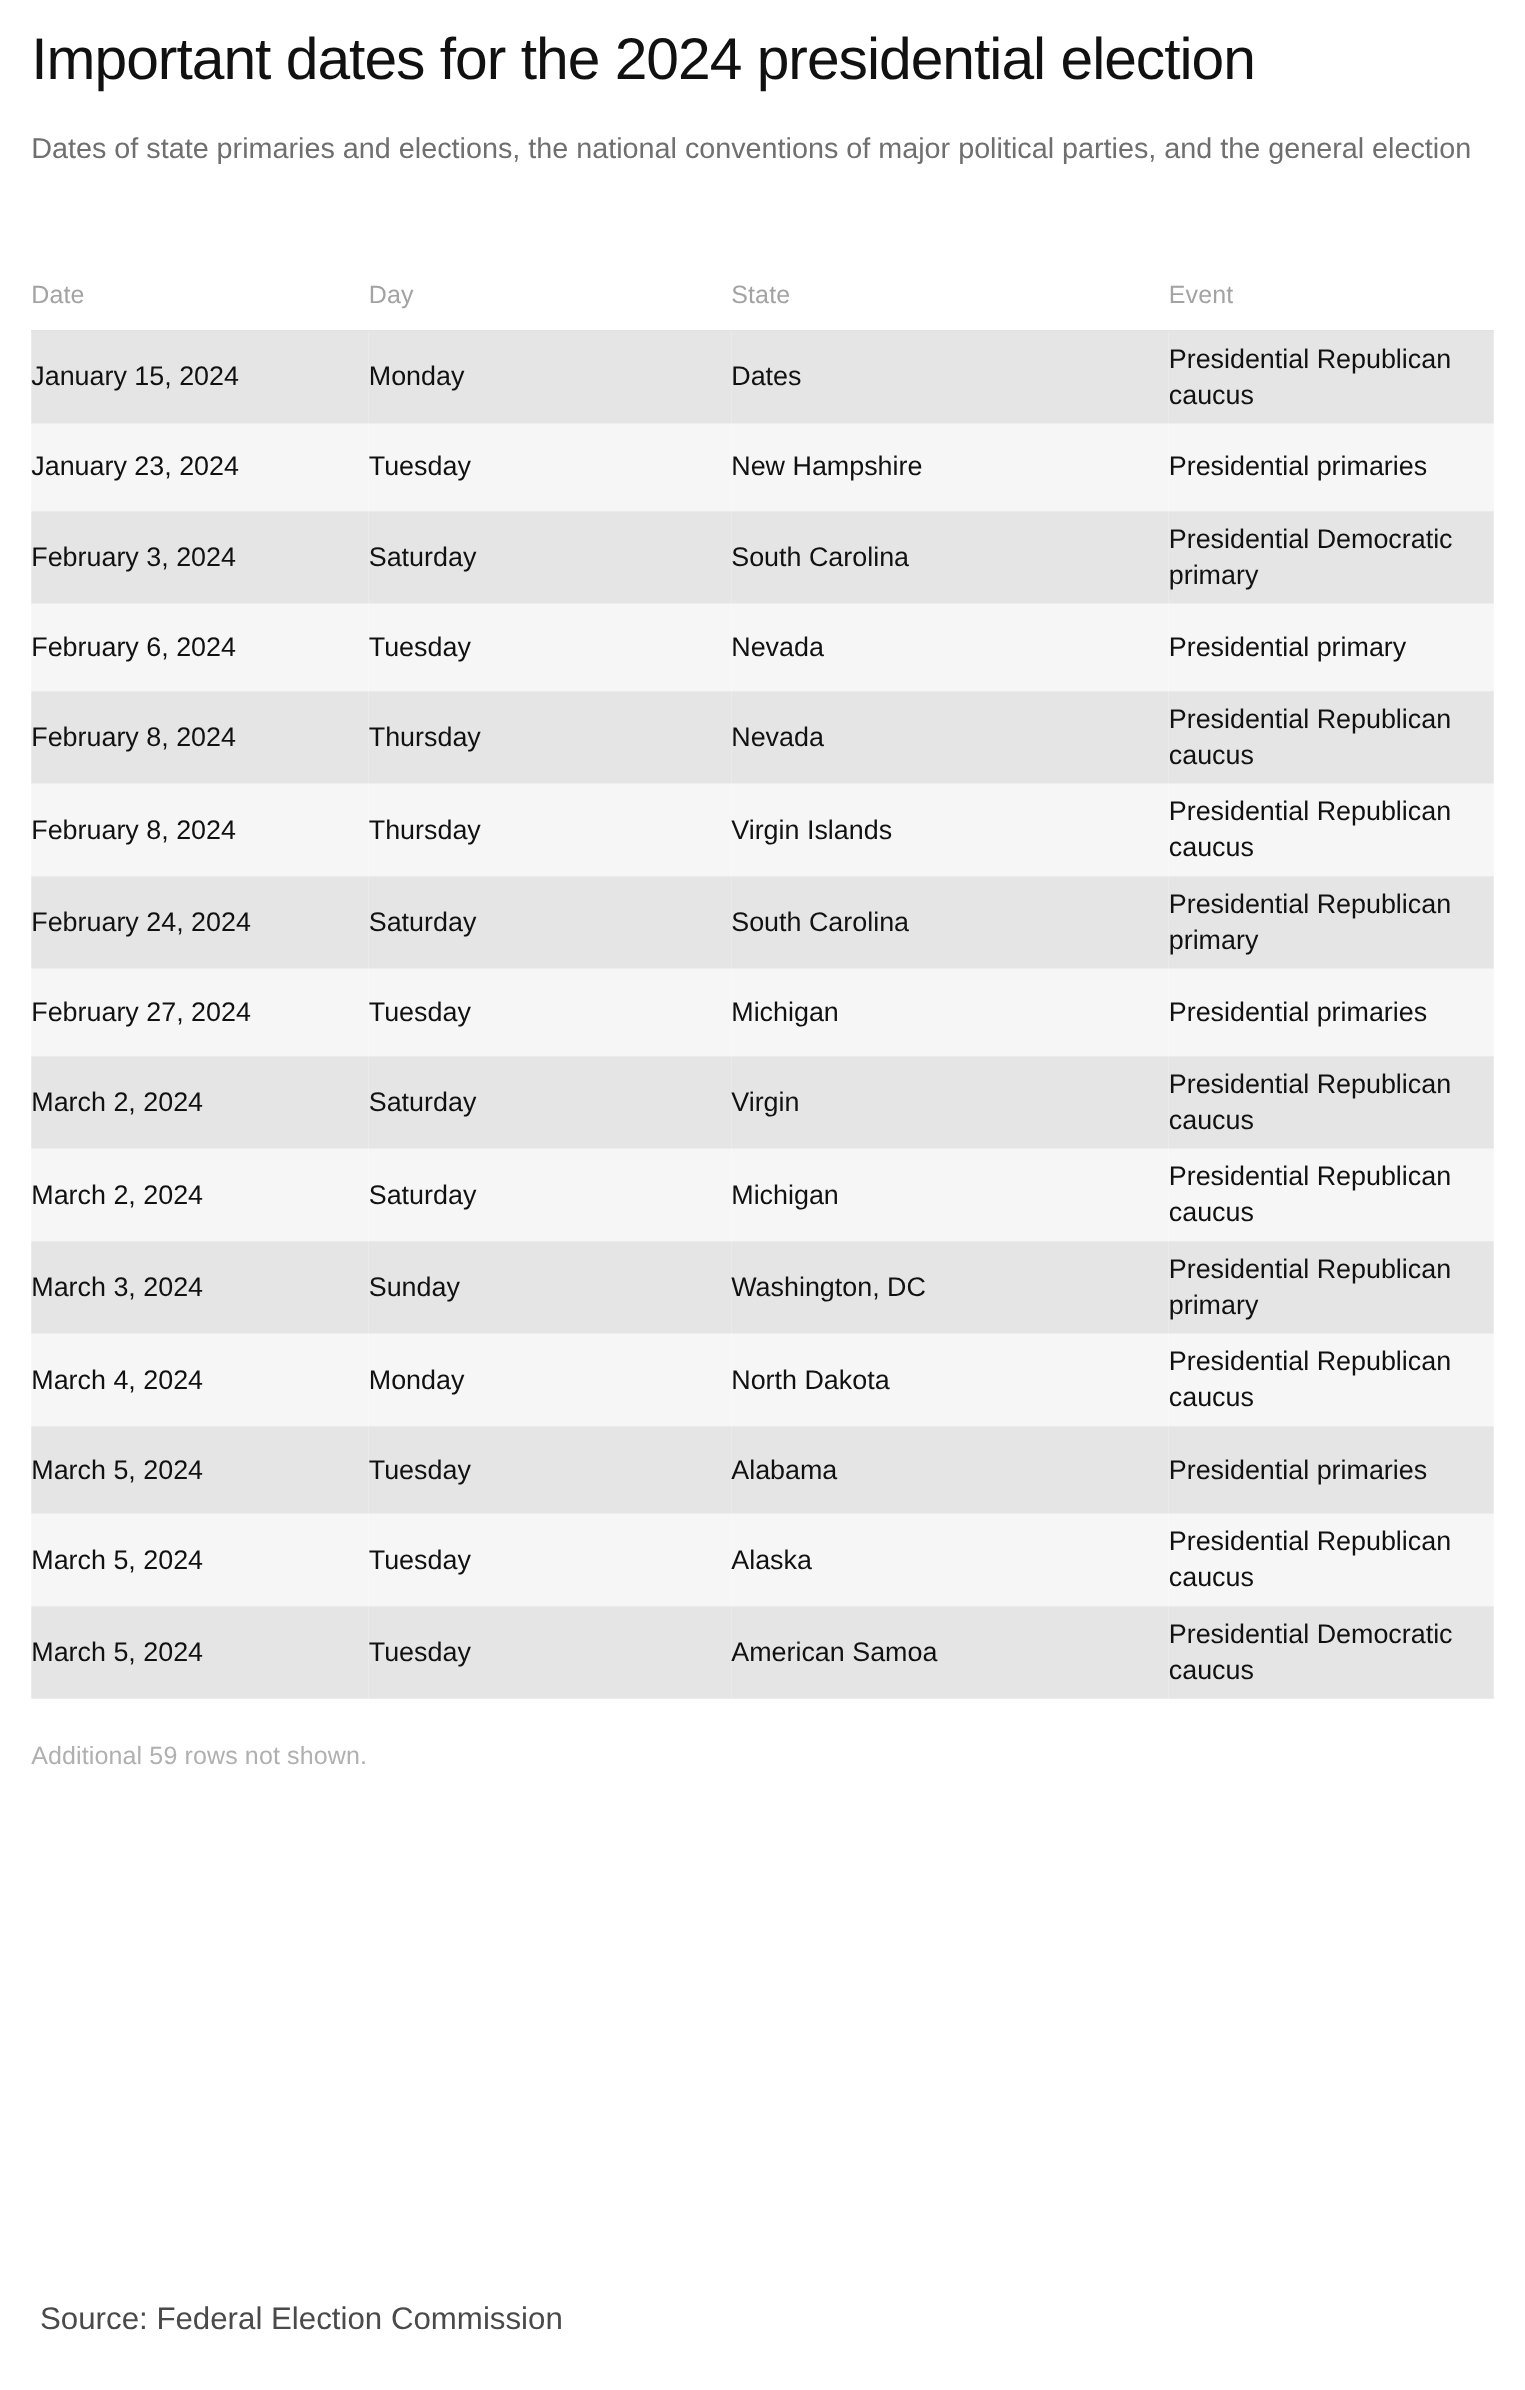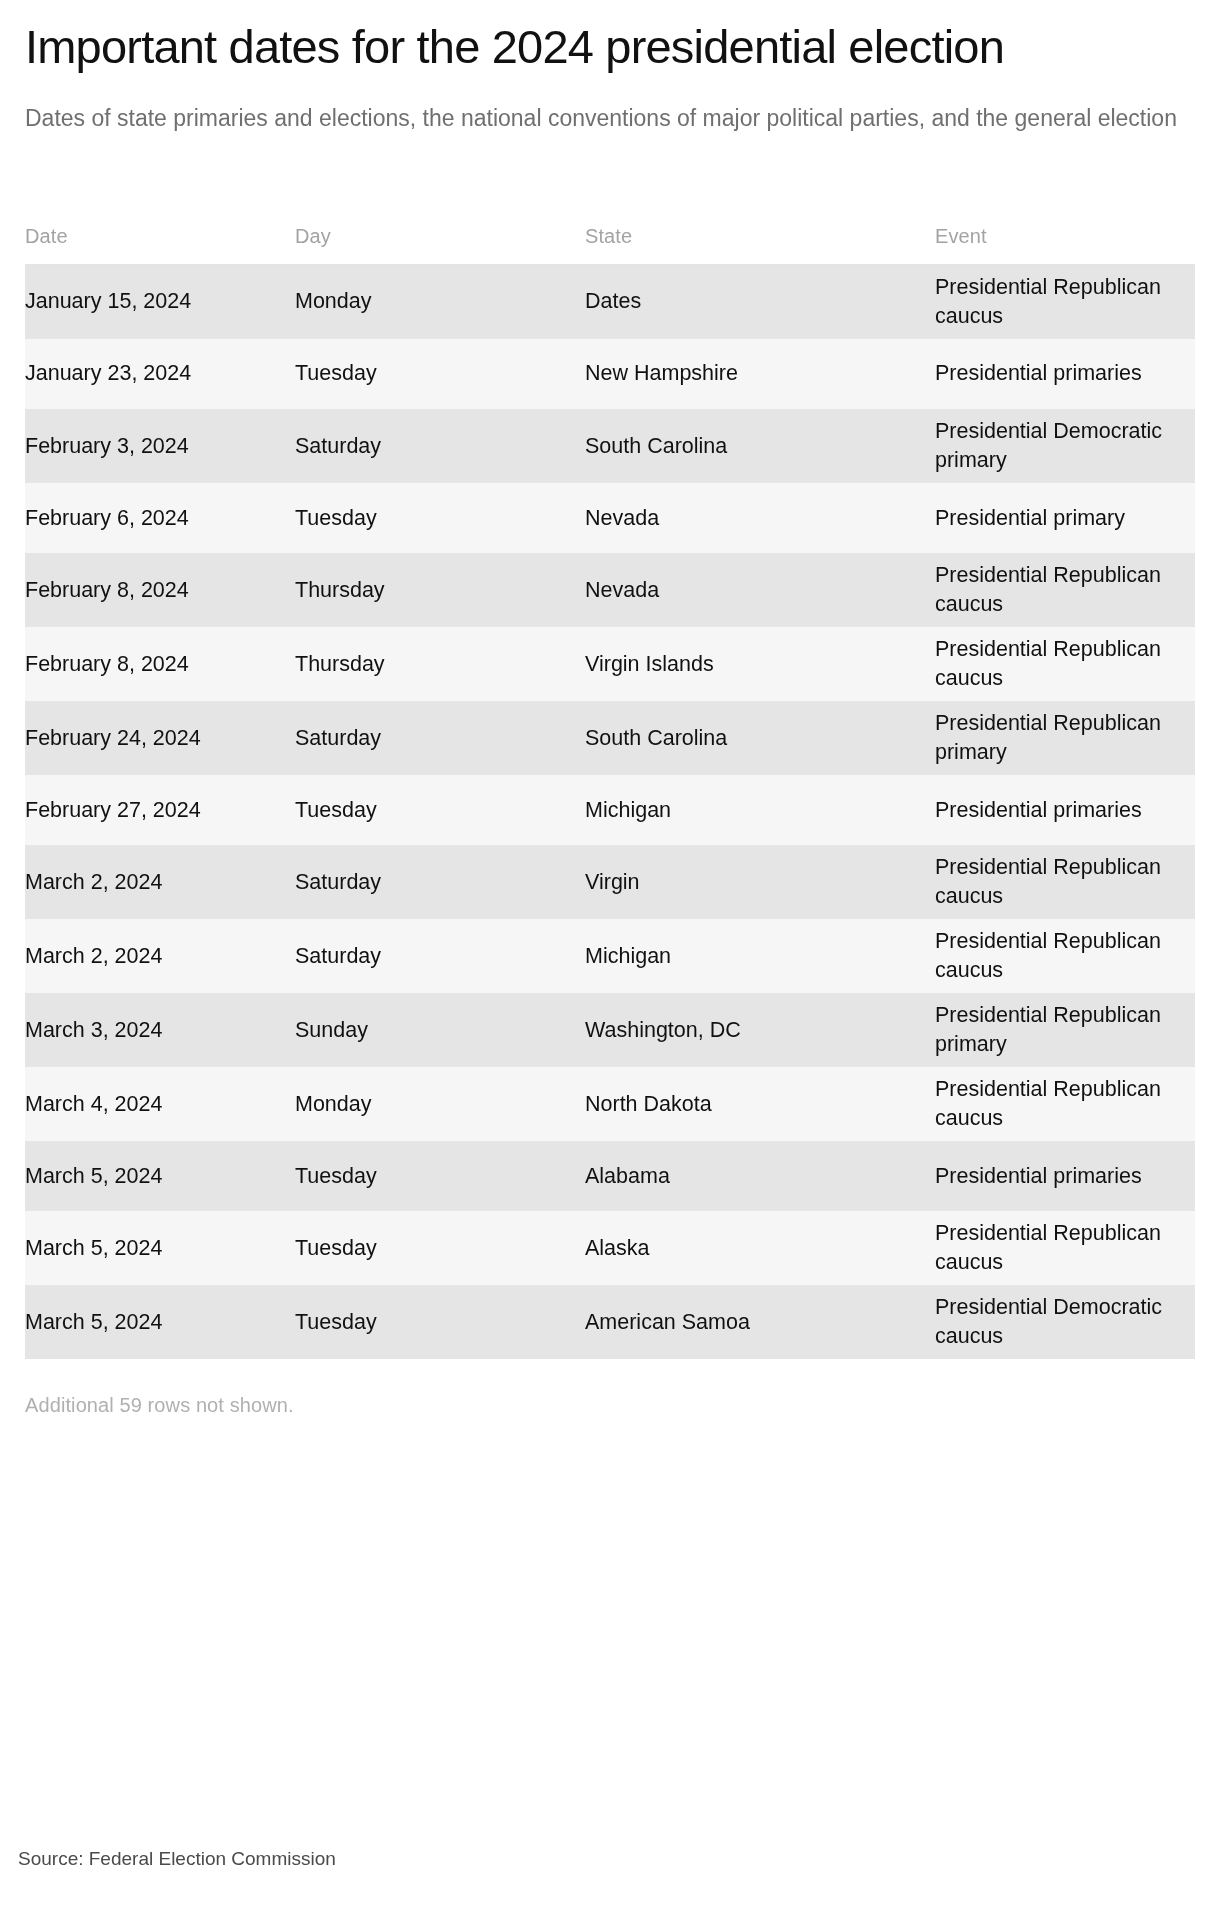--- a/index.html
+++ b/index.html
@@ -88,23 +88,23 @@
 
   
   .rows-note {
     font-size: 20px;
     color: #b0b0b0;
     margin-top: 35px;
     letter-spacing: 0.1px;
   }
   .source {
     position: absolute;
-    left: 18px;
+    left: 32px;
     bottom: 42px;
-    font-size: 19px;
+    font-size: 25px;
     color: #4a4a4a;
   }
 </style>
 </head>
 <body>
 
 <div class="page">
 
   <div class="header">
     <h1 class="page-title">Important dates for the 2024 presidential election</h1>

